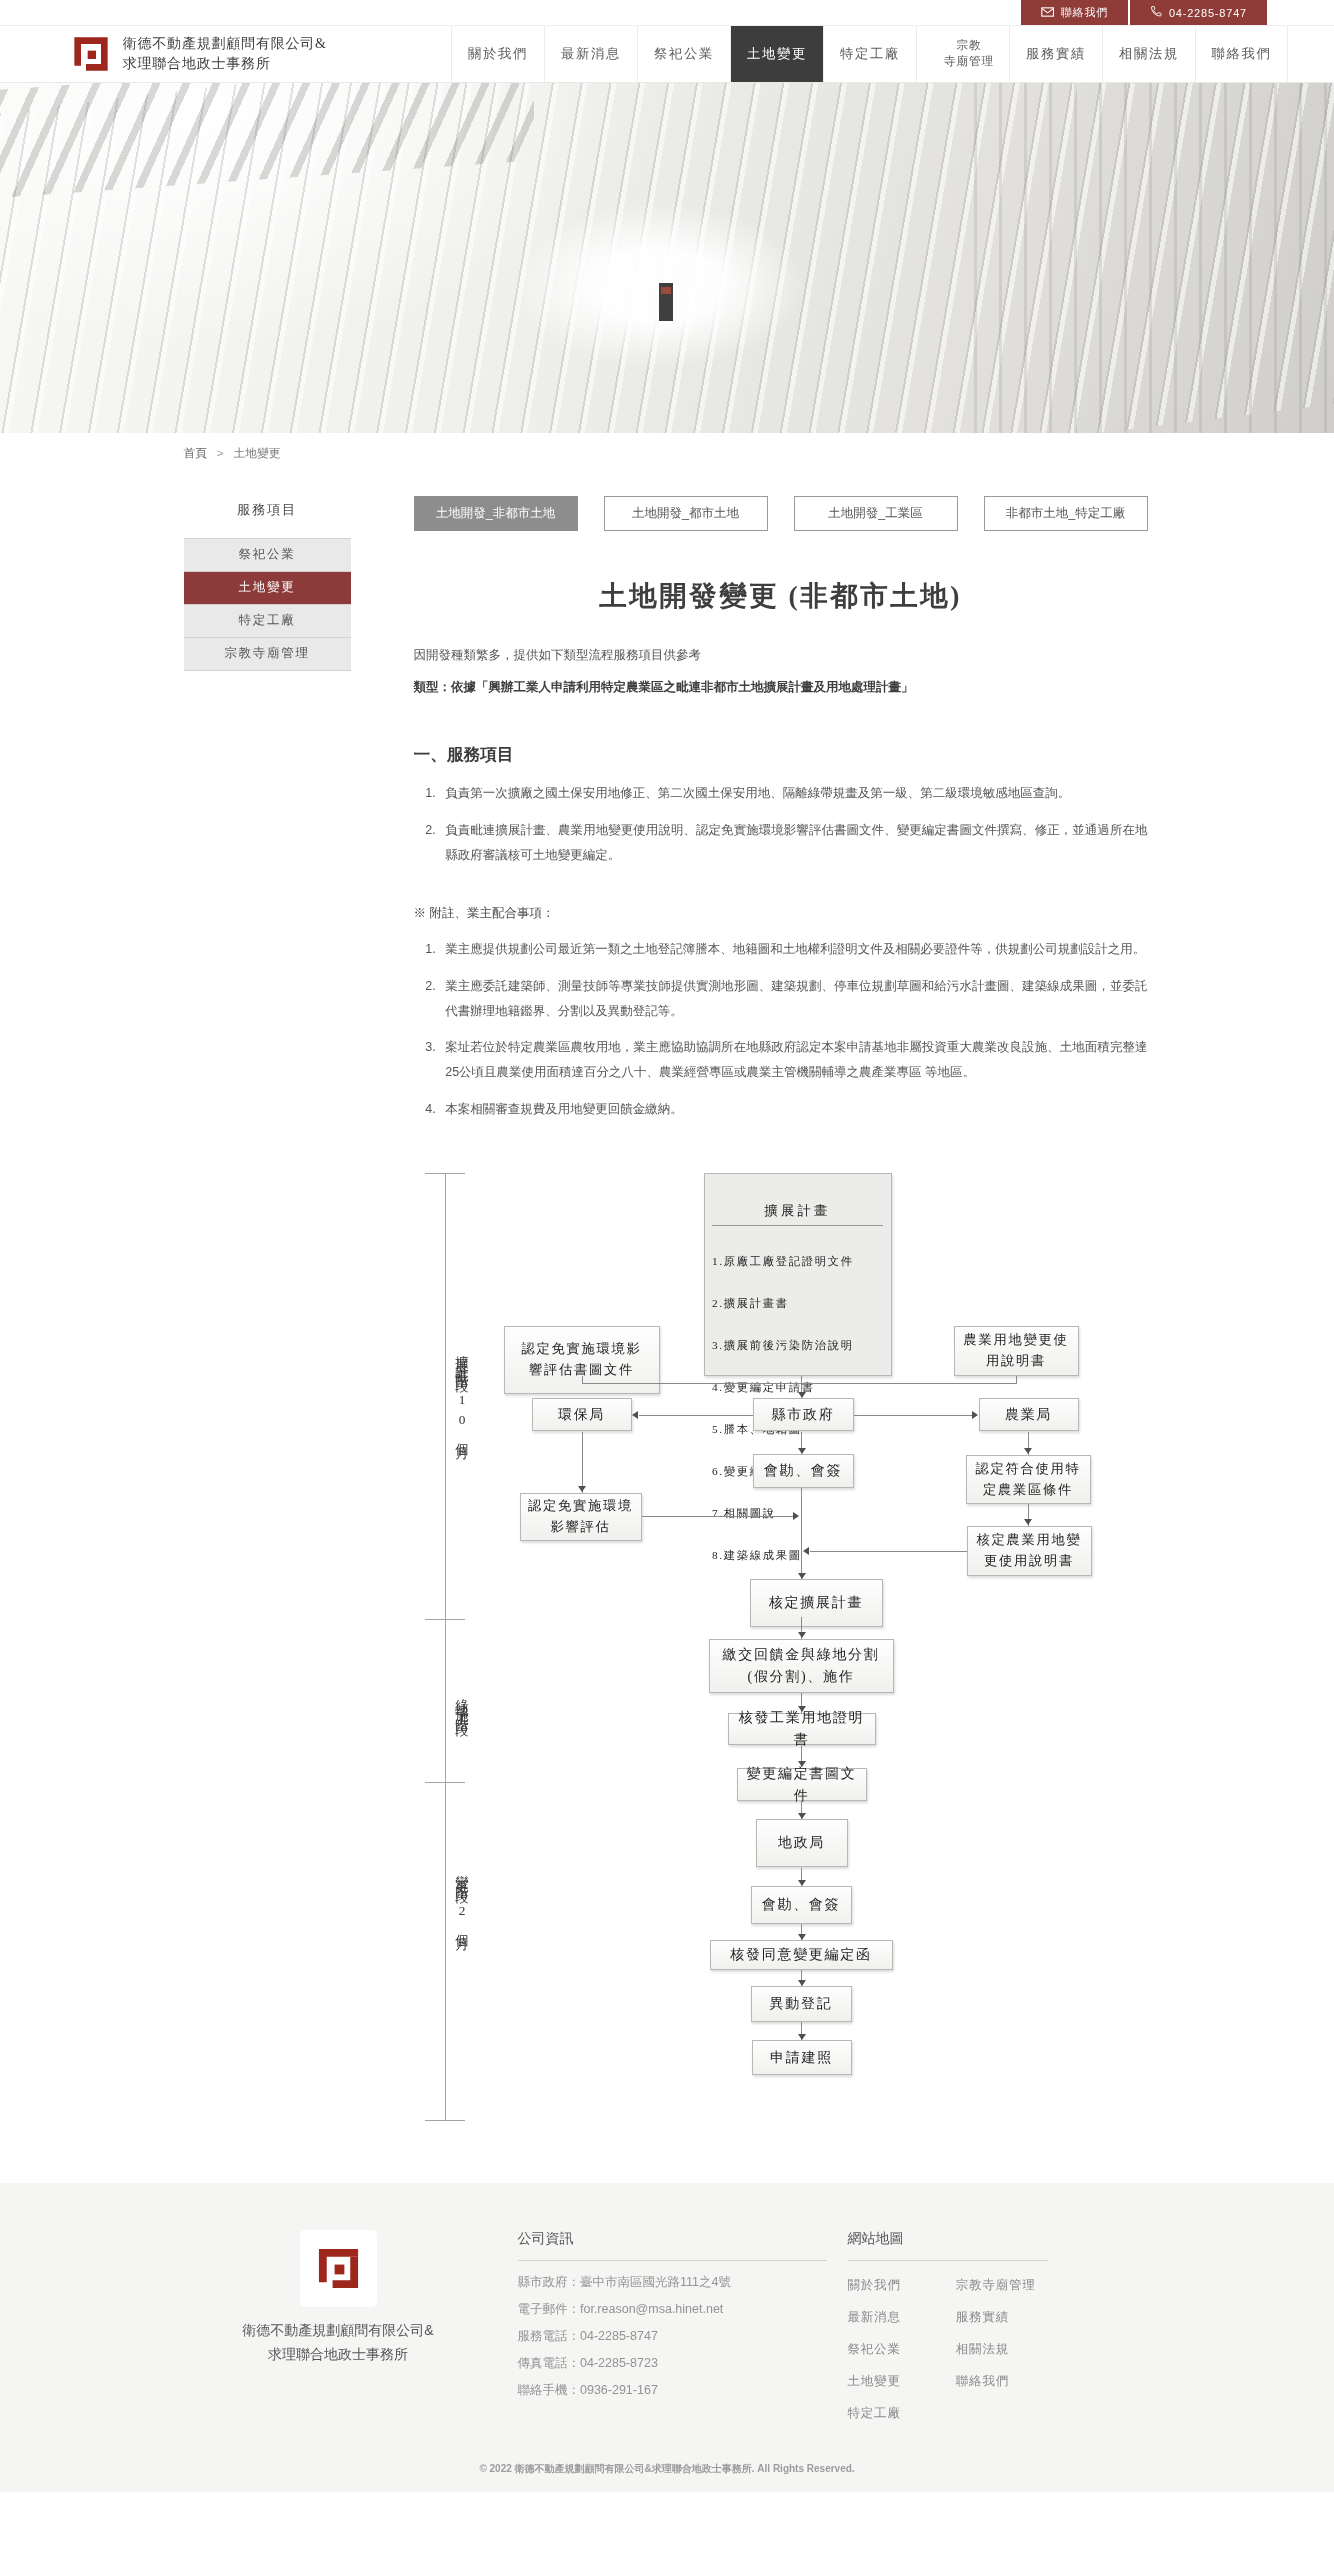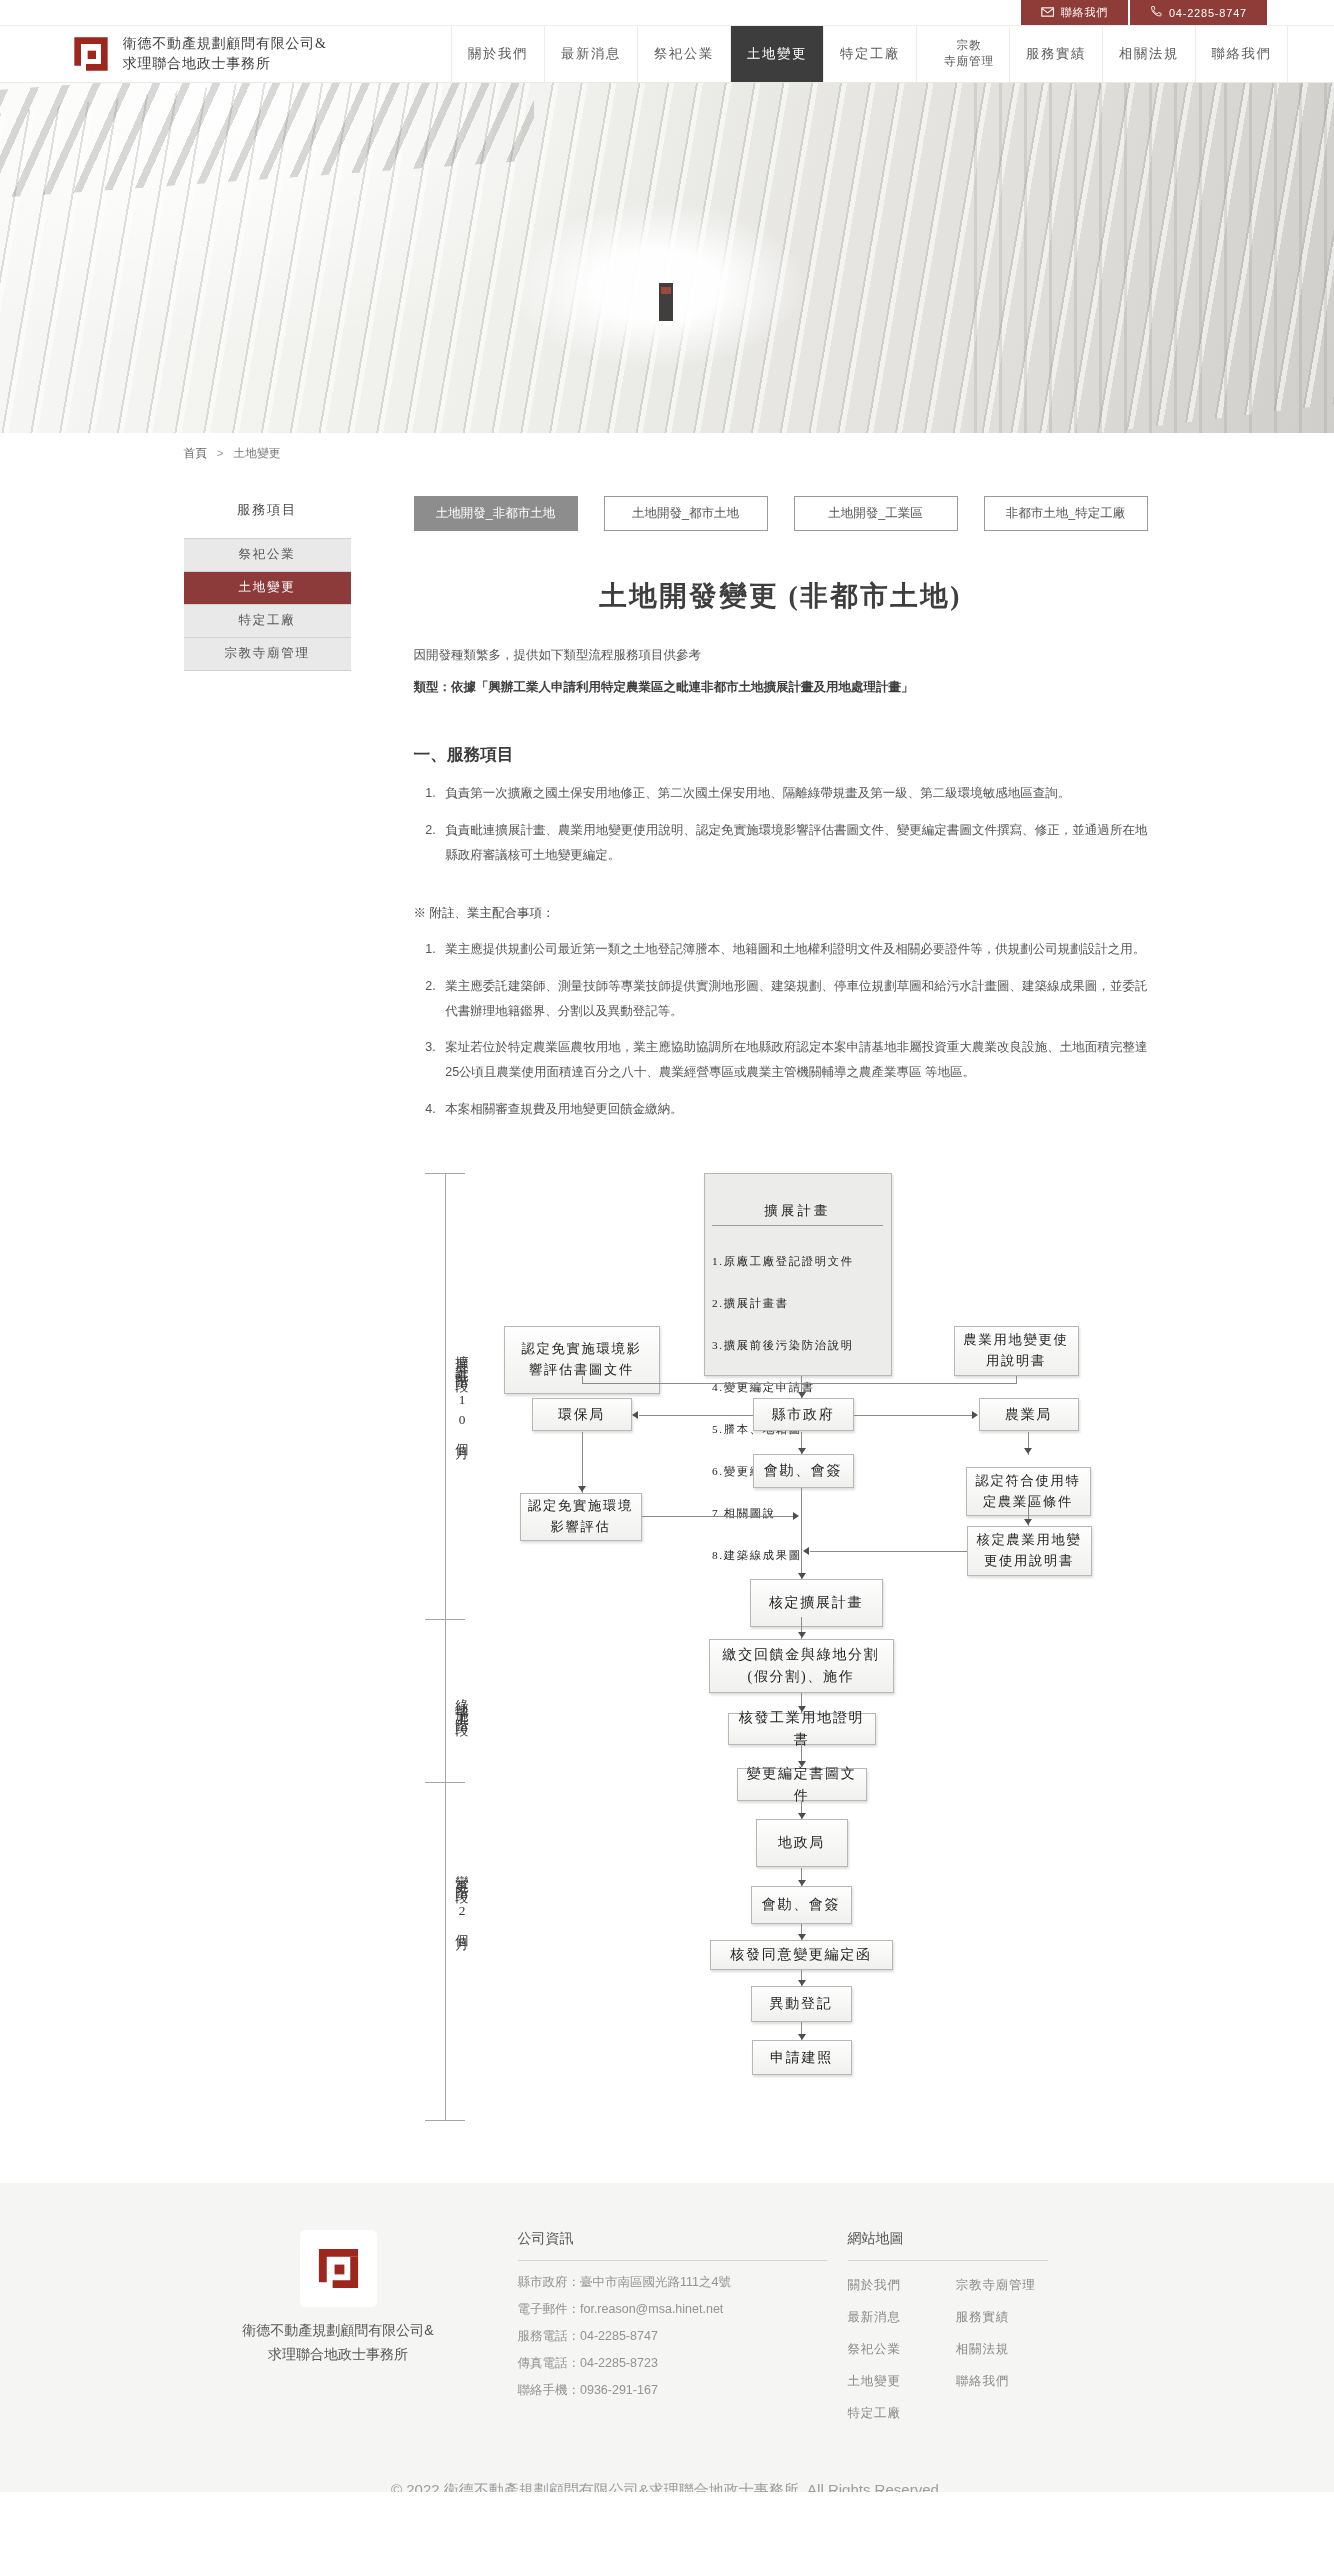--- a/index.html
+++ b/index.html
@@ -94,21 +94,21 @@
   .f-col2 { width:334px; padding-left:25px; }
   .f-h { font-size:14px; color:#555; }
   .f-div { height:0.8px; background:#d4d4d2; margin:11.7px 0 8.3px; }
   .f-info { list-style:none; }
   .f-info li { font-size:12.5px; color:#939393; line-height:27px; }
   .f-col3 { flex:1; padding-left:21px; }
   .f-links { display:flex; }
   .f-links ul { list-style:none; }
   .f-links ul:first-child { width:90px; margin-right:18.3px; }
   .f-links li { font-size:12.5px; color:#8a8a8a; line-height:32px; cursor:pointer; letter-spacing:0.8px; }
-  .copyright { margin-top:52px; text-align:center; font-size:15px; color:#9c9c9c; }
+  .copyright { margin-top:33px; text-align:center; font-size:10px; color:#9c9c9c;font-weight:bold; }
 </style>
 </head>
 <body>
 
 <div class="topbar">
   <div class="tb-btn">
     <span><svg width="13.3" height="10" viewBox="0 0 24 18">
           <rect x="1.5" y="1.5" width="21" height="15" fill="none" stroke="#fff" stroke-width="2"></rect>
           <path d="M2 3 L12 10.5 L22 3" fill="none" stroke="#fff" stroke-width="2"></path>
         </svg></span>
@@ -252,21 +252,21 @@
       <div class="ad" style="left:384px;top:304px"></div>
       <div class="fbox" style="left:339px;top:310px;width:101px;height:34px">會勘、會簽</div>
 
       <div class="vl" style="left:168px;top:288px;height:61px"></div>
       <div class="ad" style="left:164px;top:342px"></div>
       <div class="fbox" style="left:106px;top:349px;width:122px;height:48px;font-size:13.3px">認定免實施環境
 影響評估</div>
 
       <div class="vl" style="left:614px;top:288px;height:23px"></div>
       <div class="ad" style="left:610px;top:304px"></div>
-      <div class="fbox" style="left:552px;top:323px;width:125px;height:49px;font-size:13.3px">認定符合使用特
+      <div class="fbox" style="left:552px;top:311px;width:125px;height:49px;font-size:13.3px">認定符合使用特
 定農業區條件</div>
       <div class="vl" style="left:614px;top:360px;height:22px"></div>
       <div class="ad" style="left:610px;top:375px"></div>
       <div class="fbox" style="left:553px;top:382px;width:125px;height:50px;font-size:13.3px">核定農業用地變
 更使用說明書</div>
 
       <div class="vl" style="left:387px;top:344px;height:91px"></div>
       <div class="ad" style="left:384px;top:429px"></div>
       <div class="hl" style="left:228px;top:372px;width:152px"></div>
       <div class="ar" style="left:379px;top:368px"></div>

